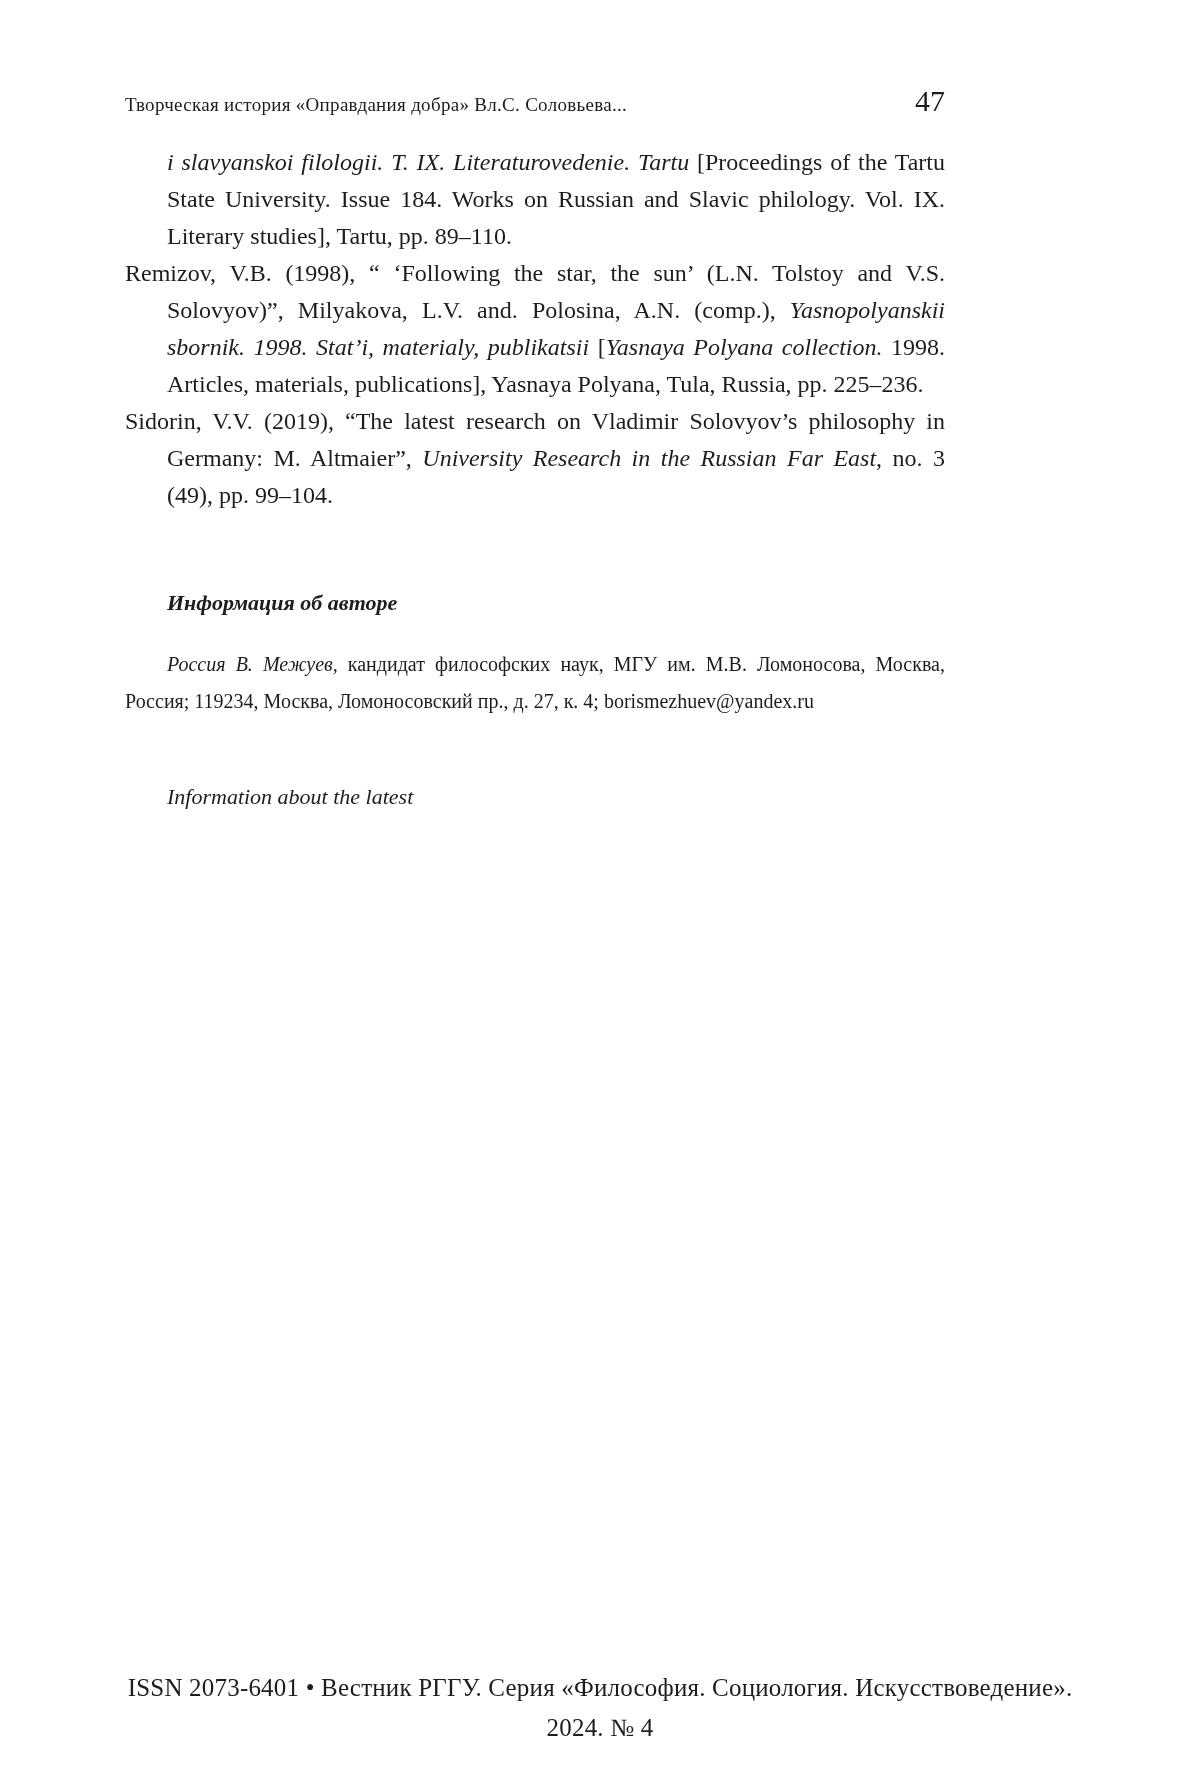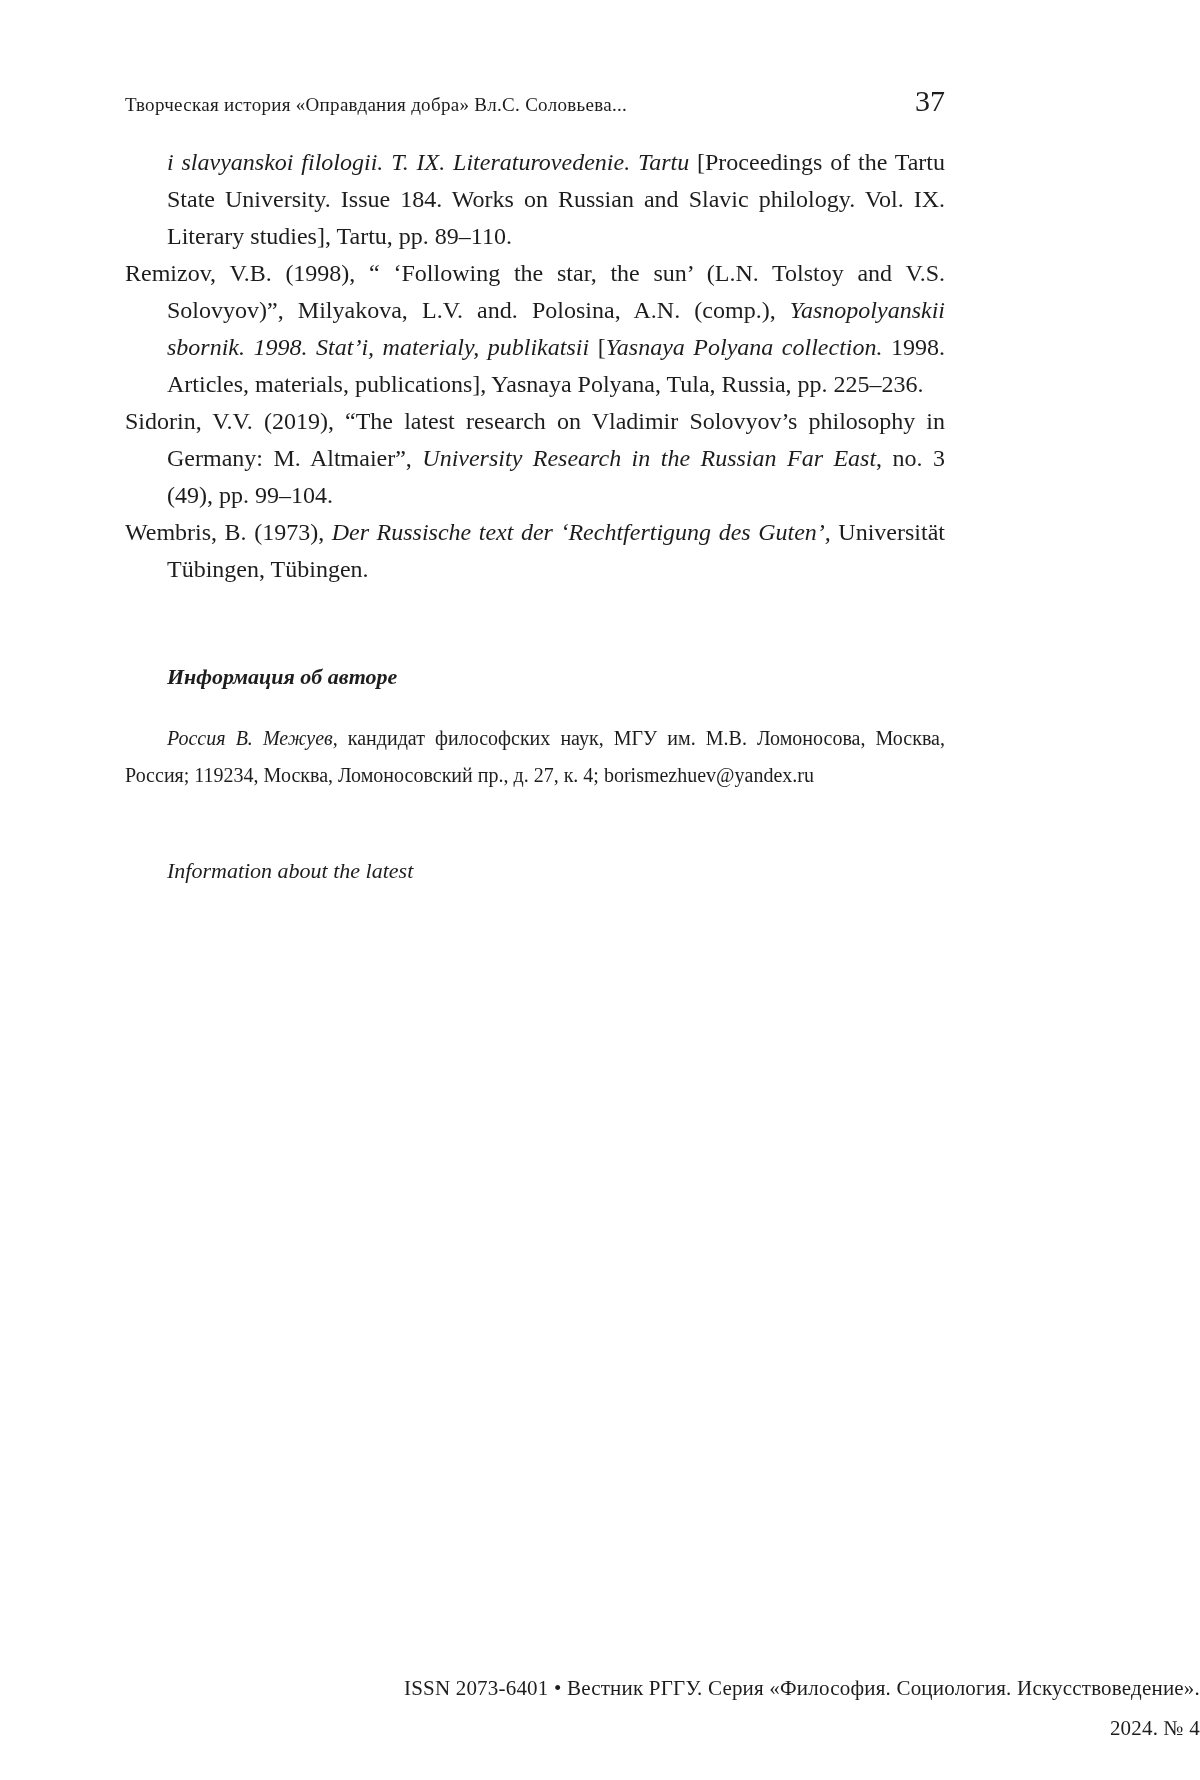--- a/index.html
+++ b/index.html
@@ -38,40 +38,39 @@
   .sec-head.en { margin-top:64px; }
   .para {
     margin-top:30px;
     font-size:20px; line-height:37px;
     text-align:justify; text-justify:inter-word;
     text-indent:42px;
     hyphens:manual;
   }
   .page-foot {
     position:absolute; left:0; bottom:32px; width:1200px;
-    text-align:right;
-    font-size:21px; line-height:40px;
+    text-align:center;
+    font-size:25px; line-height:40px;
     letter-spacing:0.2px;
   }
 </style>
 </head>
 <body>
 
 <div class="sheet">
 
   <header class="running-head">
     <span class="rh-title">Творческая история «Оправдания добра» Вл.С. Соловьева...</span>
-    <span class="rh-page">37</span>
+    <span class="rh-page">47</span>
   </header>
 
   <section class="refs">
     <p class="ref cont"><span class="it">i slavyanskoi filologii. T. IX. Literaturovedenie. Tartu</span><span> [Proceedings of the Tartu State University. Issue 184. Works on Russian and Slavic philology. Vol. IX. Literary studies], Tartu, pp. 89–110.</span></p>
     <p class="ref"><span>Remizov, V.B. (1998), “ ‘Following the star, the sun’ (L.N. Tolstoy and V.S. Solovyov)”, Milyakova, L.V. and. Polosina, A.N. (comp.), </span><span class="it">Yasnopolyanskii sbornik. 1998. Stat’i, materialy, publikatsii</span><span> [</span><span class="it">Yasnaya Polyana collection.</span><span> 1998. Articles, materials, publi­cations], Yasnaya Polyana, Tula, Russia, pp. 225–236.</span></p>
     <p class="ref"><span>Sidorin, V.V. (2019), “The latest research on Vladimir Solovyov’s philosophy in Germany: M. Altmaier”, </span><span class="it">University Research in the Russian Far East</span><span>, no. 3 (49), pp. 99–104.</span></p>
-    <p class="ref"><span>Wembris, B. (1973), </span><span class="it">Der Russische text der ‘Rechtfertigung des Guten’,</span><span> Universität Tübingen, Tübingen.</span></p>
   </section>
 
   <h3 class="sec-head ru">Информация об авторе</h3>
   <p class="para"><span class="it">Россия В. Межуев,</span><span> кандидат философских наук, МГУ им. М.В. Ломо­носова, Москва, Россия; 119234, Москва, Ломоносовский пр., д. 27, к. 4; borismezhuev@yandex.ru</span></p>
 
   <h3 class="sec-head en">Information about the latest</h3>
 
   <footer class="page-foot">
     <div>ISSN 2073-6401 • Вестник РГГУ. Серия «Философия. Социология. Искусствоведение».</div>
     <div>2024. № 4</div>

